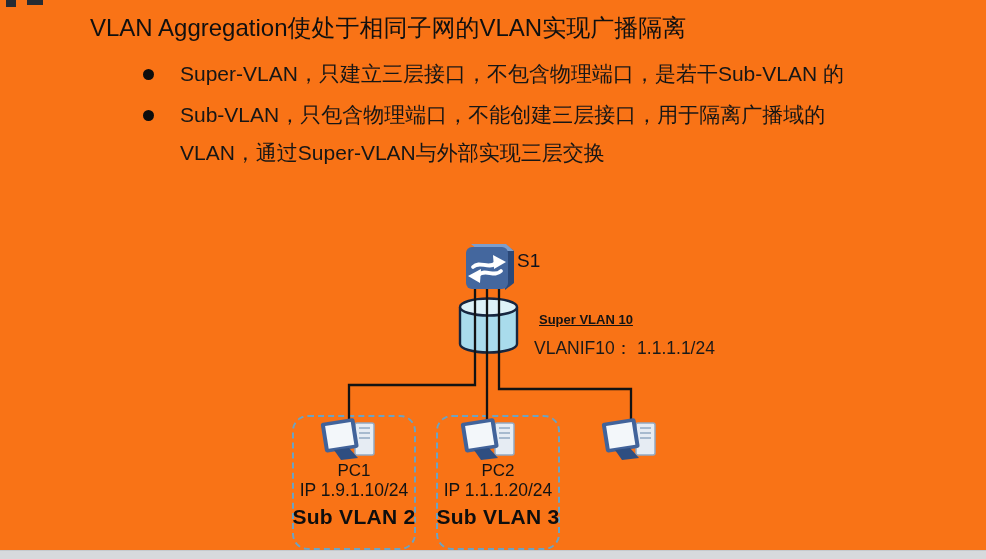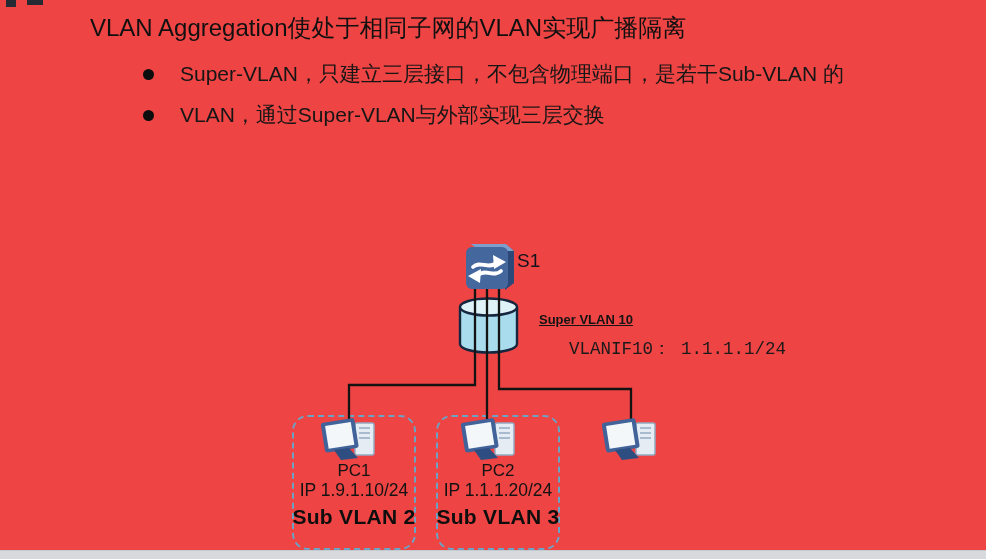--- a/index.html
+++ b/index.html
@@ -1,18 +1,18 @@
 <!DOCTYPE html>
 <html><head>
 <meta charset="utf-8">
 <style>
   html,body{margin:0;padding:0;background:#e9e9e9;}
   .slide{
     position:relative;width:986px;height:559px;overflow:hidden;
-    background:#ef4444;
+    background:#f97316;
     font-family:"Liberation Sans","DejaVu Sans",sans-serif;
     color:#141414;
   }
   .artifact{position:absolute;background:#262b33;}
   .a1{left:6px;top:0;width:10px;height:7px;}
   .a2{left:27px;top:0;width:16px;height:5px;}
 
   .title{
     position:absolute;left:90px;top:12px;margin:0;
     font-size:24px;font-weight:400;color:#101010;white-space:nowrap;
@@ -23,21 +23,21 @@
   .dot{
     flex:0 0 auto;width:11px;height:11px;border-radius:50%;
     background:#0d0d0d;margin:14px 26px 0 0;
   }
   .bullet-text{font-size:21px;line-height:38.5px;color:#161616;}
 
   .net-svg{position:absolute;left:0;top:0;width:986px;height:559px;pointer-events:none;}
 
   .s1-label{position:absolute;left:517px;top:250px;font-size:19px;color:#10131c;}
   .sv-name{position:absolute;left:539px;top:312px;font-size:13px;font-weight:700;color:#131313;white-space:nowrap;text-decoration:underline;}
-  .sv-if{position:absolute;left:569px;top:336px;font-size:17.5px;color:#1a1a1a;white-space:nowrap;font-family:Liberation Mono, monospace;}
+  .sv-if{position:absolute;left:534px;top:336px;font-size:17.5px;color:#1a1a1a;white-space:nowrap;}
 
   .subvlan-box{
     position:absolute;top:415px;width:120px;height:131px;
     border:2.5px dashed #6ba3c4;border-radius:16px;
   }
   .box-1{left:292px;} .box-2{left:412px;margin-left:24px;} .box-3{left:573px;}
   .subvlan-box .txt{position:absolute;left:-8px;width:136px;text-align:center;white-space:nowrap;}
   .pc-name{top:44px;font-size:17px;color:#131313;}
   .pc-ip{top:63px;font-size:17.5px;color:#131313;}
   .pc-sub{top:88px;font-size:21px;font-weight:700;letter-spacing:.3px;color:#0e0e0e;}
@@ -60,20 +60,21 @@
   <div class="bullets">
     <div class="bullet">
       <span class="dot"></span>
       <div class="bullet-text">
         <div>Super-VLAN，只建立三层接口，不包含物理端口，是若干Sub-VLAN 的</div>
       </div>
     </div>
     <div class="bullet">
       <span class="dot"></span>
       <div class="bullet-text">
+        <div>Sub-VLAN，只包含物理端口，不能创建三层接口，用于隔离广播域的</div>
         <div>VLAN，通过Super-VLAN与外部实现三层交换</div>
       </div>
     </div>
   </div>
 
   <div class="subvlan-box box-1">
     <div class="txt pc-name">PC1</div>
     <div class="txt pc-ip">IP 1.9.1.10/24</div>
     <div class="txt pc-sub">Sub VLAN 2</div>
   </div>

